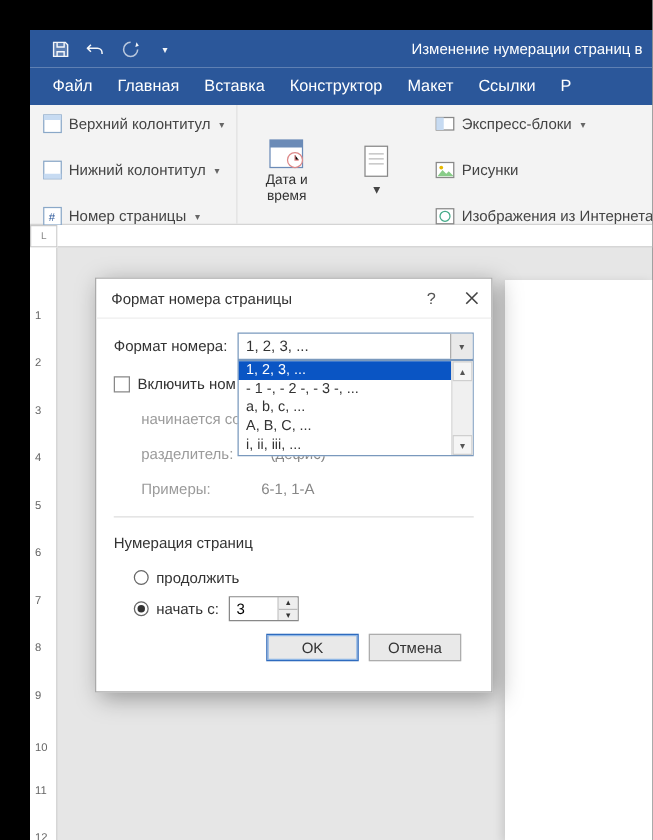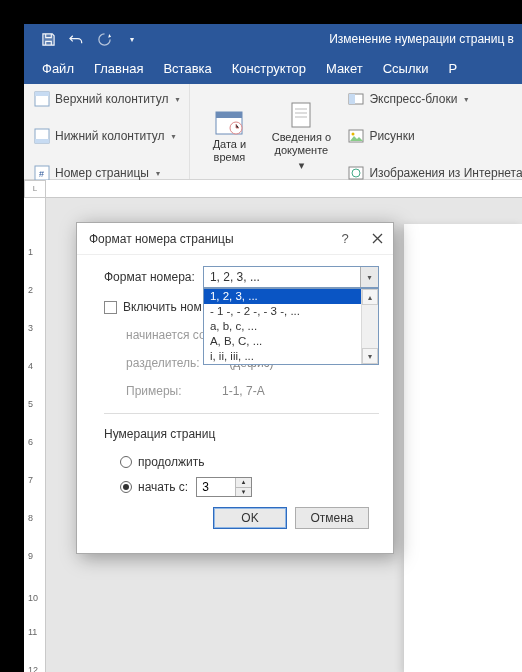--- a/index.html
+++ b/index.html
@@ -34,21 +34,21 @@
 .hruler { position: absolute; left: 22px; top: 0; right: 0; height: 18px; background: #fff; border-bottom: 1px solid #c9c9c9; }
 .vruler { position: absolute; left: 0; top: 18px; width: 22px; bottom: 0; background: #fff; border-right: 1px solid #c9c9c9; }
 .vruler .num { position: absolute; left: 4px; font-size: 9px; color: #666; transform: translateY(-50%); }
 .page { position: absolute; right: 0; top: 44px; width: 118px; bottom: 0; background: #fff; box-shadow: -2px 2px 8px rgba(0,0,0,.15); }
 
 
 .dialog { position: absolute; left: 76px; top: 222px; width: 318px; background: #fff; border: 1px solid #aaa; box-shadow: 4px 4px 18px rgba(0,0,0,.35); font-size: 12px; color: #333; }
 .dlg-title { height: 32px; display: flex; align-items: center; padding-left: 12px; border-bottom: 1px solid #eee; }
 .dlg-title .t { flex: 1; font-size: 12px; }
 .dlg-tbtn { width: 32px; height: 32px; display: flex; align-items: center; justify-content: center; font-size: 13px; color: #555; cursor: pointer; }
-.dlg-body { padding: 10px 14px 12px 27px; }
+.dlg-body { padding: 10px 14px 12px 14px; }
 .row { display: flex; align-items: center; height: 24px; }
 .lbl { color: #333; }
 .combo { margin-left: 8px; flex: 1; height: 22px; border: 1px solid #7a99bd; background: #fff; display: flex; align-items: center; position: relative; }
 .combo .val { flex: 1; padding-left: 6px; font-size: 12px; }
 .combo .btn { width: 18px; height: 20px; border-left: 1px solid #adadad; background: #e9e9e9; display: flex; align-items: center; justify-content: center; font-size: 8px; color: #555; }
 
 .dropdown { position: absolute; left: -1px; top: 21px; width: calc(100% + 2px); border: 1px solid #7a99bd; background: #fff; display: flex; z-index: 5; }
 .dd-list { flex: 1; }
 .dd-item { height: 15px; padding-left: 6px; font-size: 11.5px; line-height: 15px; cursor: pointer; }
 .dd-item.selected { background: #0a55c4; color: #fff; }
@@ -166,22 +166,20 @@
           <span class="lbl" style="white-space:pre-line">Дата и
 время</span>
         </div>
         <div class="big-btn" style="width:78px">
           <span>
               <svg width="30" height="28">
                 <rect x="6" y="2" width="18" height="24" fill="#fff" stroke="#888"></rect>
                 <path stroke="#bbb" d="M9 8h12M9 12h12M9 16h12"></path>
               </svg>
             </span>
-          <span class="lbl" style="white-space:pre-line">Сведения о
-документе</span>
             <span class="dd">▾</span>
         </div>
         <div class="vstack" style="margin-left:4px">
           <div class="ritem">
             <span class="ricon">
                 <svg width="16" height="16">
                   <rect x="1" y="3" width="14" height="10" fill="#fff" stroke="#888"></rect>
                   <rect x="1" y="3" width="6" height="10" fill="#c7dbf2"></rect>
                 </svg>
               </span>
@@ -273,21 +271,21 @@
 
     <div class="row disabled" style="padding-left:22px; margin-top:4px">
       <span>начинается со</span>
     </div>
     <div class="row" style="padding-left:22px; margin-top:4px">
       <span class="disabled" style="width:96px">разделитель:</span>
       <span class="disabled-val">-     (дефис)</span>
     </div>
     <div class="row" style="padding-left:22px; margin-top:4px">
       <span class="disabled" style="width:96px">Примеры:</span>
-      <span class="disabled-val">1-1, 7-A</span>
+      <span class="disabled-val">6-1, 1-A</span>
     </div>
 
     <div class="sep"></div>
     <div class="row">
         <span style="font-size:12px">Нумерация страниц</span>
       </div>
 
     <div class="row" style="padding-left:16px; margin-top:4px">
       <span class="radio"></span>
       <span>продолжить</span>

